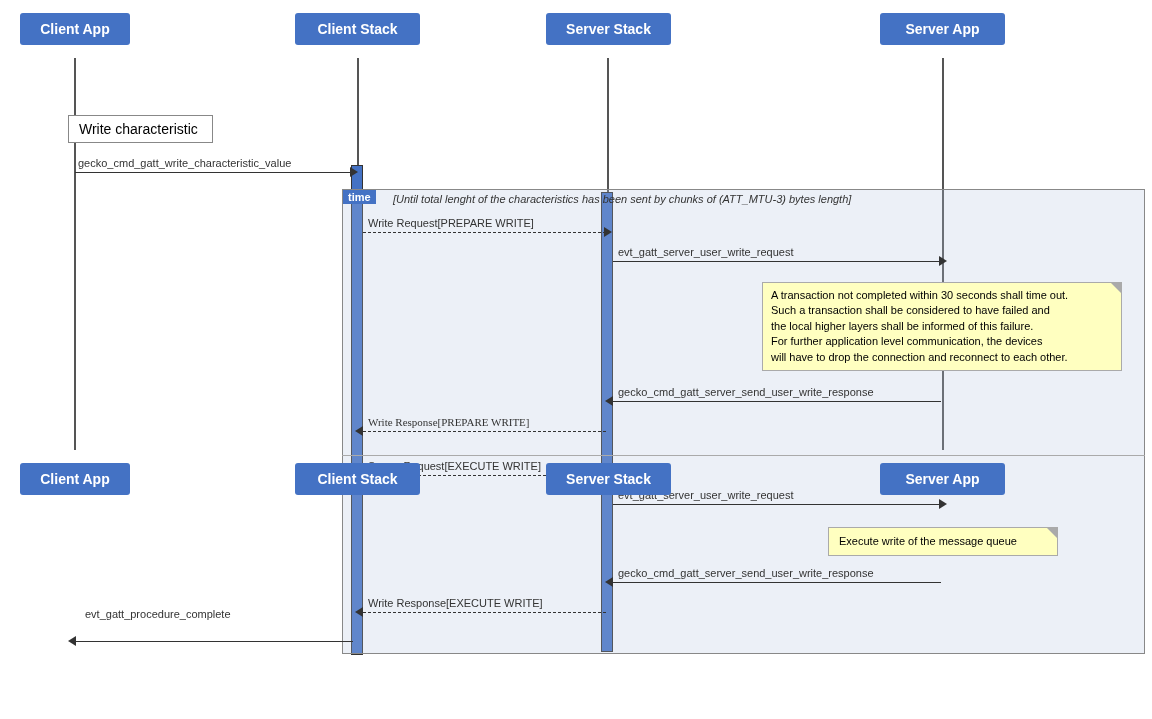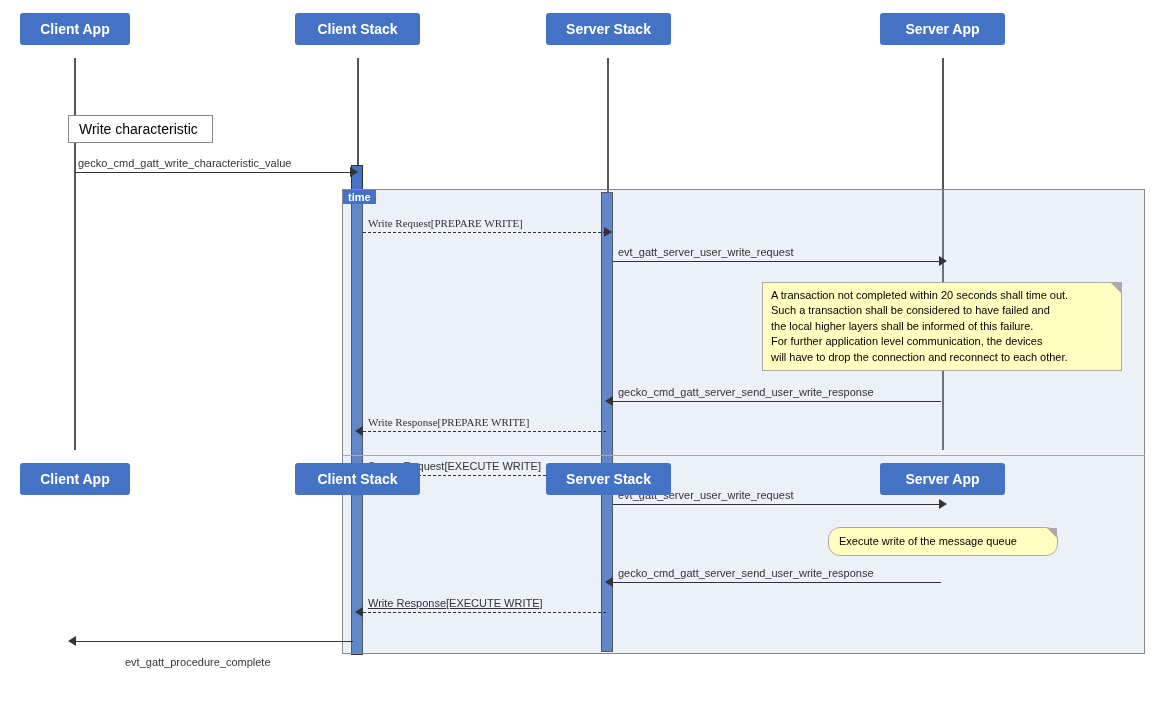--- a/index.html
+++ b/index.html
@@ -189,36 +189,39 @@
   <div class="arrow-line" style="left:75px; top:172px; width:277px;"></div>
   <div class="arrow-head-right" style="left:350px; top:167px;"></div>
   <div class="arrow-label" style="left:78px; top:157px;">
     <span>gecko_cmd_gatt_write_characteristic_value</span>
   </div>
 
   <div class="loop-frame" style="left:342px; top:189px; width:803px; height:465px;">
     <div class="loop-label" style="left:0; top:0;">
       <span>time</span>
     </div>
+    <div class="loop-condition" style="left:50px; top:3px; right:5px;">
+      <span>[Until total lenght of the characteristics has been sent by chunks of (ATT_MTU-3) bytes length]</span>
+    </div>
   </div>
 
   <div class="arrow-line dashed" style="left:363px; top:232px; width:243px;"></div>
   <div class="arrow-head-right" style="left:604px; top:227px;"></div>
-  <div class="arrow-label" style="left:368px; top:217px;font-family:Liberation Serif, serif;">
+  <div class="arrow-label" style="left:368px; top:217px;">
     <span>Write Request[PREPARE WRITE]</span>
   </div>
 
   <div class="arrow-line" style="left:613px; top:261px; width:328px;"></div>
   <div class="arrow-head-right" style="left:939px; top:256px;"></div>
   <div class="arrow-label" style="left:618px; top:246px;">
     <span>evt_gatt_server_user_write_request</span>
   </div>
 
   <div class="note-box" style="left:762px; top:282px; width:360px;">
-    <div style="white-space:pre-line;">A transaction not completed within 20 seconds shall time out.
+    <div style="white-space:pre-line;">A transaction not completed within 30 seconds shall time out.
 Such a transaction shall be considered to have failed and
 the local higher layers shall be informed of this failure.
 For further application level communication, the devices
 will have to drop the connection and reconnect to each other.</div>
   </div>
 
   <div class="arrow-line" style="left:613px; top:401px; width:328px;"></div>
   <div class="arrow-head-left" style="left:605px; top:396px;"></div>
   <div class="arrow-label" style="left:618px; top:386px;">
     <span>gecko_cmd_gatt_server_send_user_write_response</span>
@@ -237,39 +240,39 @@
   <div class="arrow-label" style="left:368px; top:460px;">
     <span>Server Request[EXECUTE WRITE]</span>
   </div>
 
   <div class="arrow-line" style="left:613px; top:504px; width:328px;"></div>
   <div class="arrow-head-right" style="left:939px; top:499px;"></div>
   <div class="arrow-label" style="left:618px; top:489px;">
     <span>evt_gatt_server_user_write_request</span>
   </div>
 
-  <div class="note-box" style="left:828px; top:527px; width:230px; padding:6px 10px;border-radius:12px;">
+  <div class="note-box" style="left:828px; top:527px; width:230px; padding:6px 10px;">
     <span>Execute write of the message queue</span>
   </div>
 
   <div class="arrow-line" style="left:613px; top:582px; width:328px;"></div>
   <div class="arrow-head-left" style="left:605px; top:577px;"></div>
   <div class="arrow-label" style="left:618px; top:567px;">
     <span>gecko_cmd_gatt_server_send_user_write_response</span>
   </div>
 
   <div class="arrow-line dashed" style="left:363px; top:612px; width:243px;"></div>
   <div class="arrow-head-left" style="left:355px; top:607px;"></div>
-  <div class="arrow-label" style="left:368px; top:597px;text-decoration:underline;">
+  <div class="arrow-label" style="left:368px; top:597px;">
     <span>Write Response[EXECUTE WRITE]</span>
   </div>
 
   <div class="arrow-line" style="left:76px; top:641px; width:277px;"></div>
   <div class="arrow-head-left" style="left:68px; top:636px;"></div>
-  <div class="arrow-label" style="left:85px; top:656px;margin-left:40px;">
+  <div class="arrow-label" style="left:85px; top:608px;">
     <span>evt_gatt_procedure_complete</span>
   </div>
 
   <div class="participant-box" style="left:20px; bottom:13px; width:110px;">
     <span>Client App</span>
   </div>
   <div class="participant-box" style="left:295px; bottom:13px; width:125px;">
     <span>Client Stack</span>
   </div>
   <div class="participant-box" style="left:546px; bottom:13px; width:125px;">

